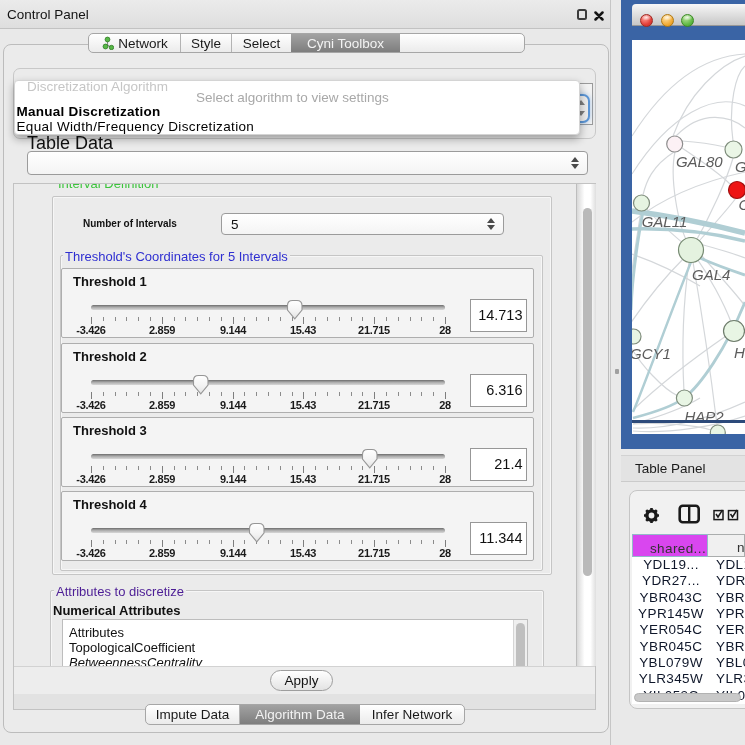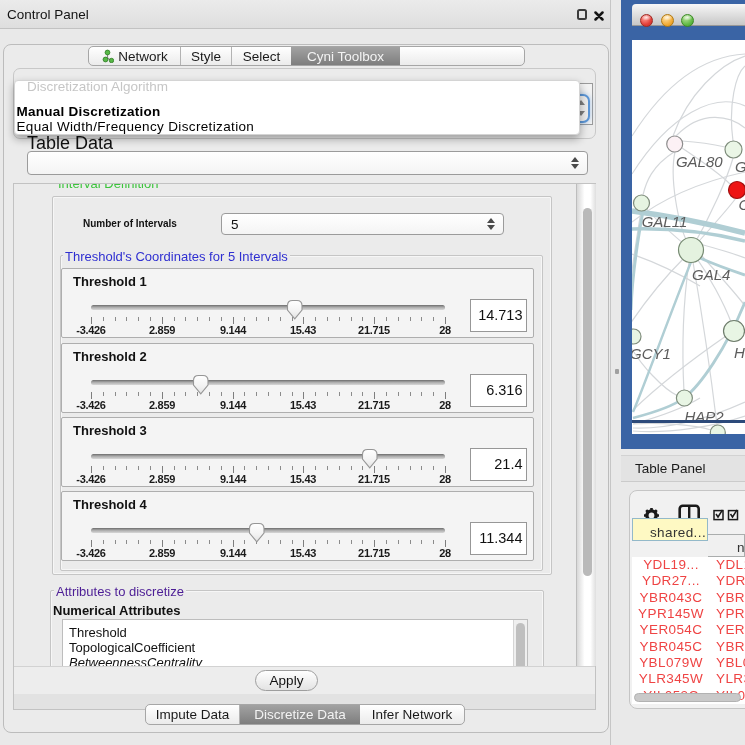--- a/index.html
+++ b/index.html
@@ -9,21 +9,21 @@
 
 #titlebar{left:0;top:0;width:611px;height:28px;background:linear-gradient(#ebebeb,#dedede);
   border-bottom:1px solid #c2c2c2;}
 #tctext{left:7px;top:7px;font-size:13.5px;color:#141414;}
 #btn-sq{left:577px;top:9px;width:10px;height:11px;border:2px solid #3c3c3c;border-radius:2.5px;box-sizing:border-box;}
 #lwin-edge{left:610px;top:0;width:1px;height:745px;background:#c6c6c6;}
 
 #outerpanel{left:3px;top:44px;width:604px;height:687px;background:#ebebeb;
   border:1px solid #bcbcbc;border-radius:8px;}
 
-#tabbar{left:88px;top:46px;width:437px;height:20px;border:1px solid #a6a6a6;border-radius:5px;
+#tabbar{left:88px;top:33px;width:437px;height:20px;border:1px solid #a6a6a6;border-radius:5px;
   background:linear-gradient(#ffffff,#ebebeb);display:flex;overflow:hidden;box-sizing:border-box;}
 #tabbar .seg{height:100%;display:flex;align-items:center;justify-content:center;
   font-size:13.5px;color:#1a1a1a;box-sizing:border-box;}
 #tabbar .sep{border-right:1px solid #b3b3b3;}
 #tabbar .dark{background:linear-gradient(#a2a2a2,#7e7e7e);color:#f3f3f3;}
 
 #btabs{left:145px;top:704px;width:320px;height:21px;border:1px solid #a6a6a6;border-radius:5px;
   background:linear-gradient(#ffffff,#ebebeb);display:flex;overflow:hidden;box-sizing:border-box;}
 #btabs .seg{height:100%;display:flex;align-items:center;justify-content:center;
   font-size:13.5px;color:#1a1a1a;box-sizing:border-box;}
@@ -43,21 +43,21 @@
   background:#ebebeb;box-sizing:border-box;}
 #viewport{left:14px;top:184px;width:562px;height:482px;overflow:hidden;}
 #vpin{position:absolute;left:-14px;top:-184px;width:745px;height:745px;}
 #vsb-track{left:576px;top:184px;width:20px;height:482px;
   background:linear-gradient(to right,#d8d8d8,#ffffff 40%,#ffffff 70%,#dedede);
   border-left:1px solid #bdbdbd;box-sizing:border-box;}
 #vsb-thumb{left:583px;top:208px;width:9px;height:368px;background:#b9b9b9;
   border-radius:4.5px;box-sizing:border-box;}
 #applystrip{left:14px;top:666px;width:581px;height:28px;background:#ededed;border-top:1px solid #d2d2d2;}
 #bstrip{left:14px;top:694px;width:581px;height:15px;background:#e2e2e2;}
-#applybtn{left:255px;top:670px;width:63px;height:21px;border:1px solid #9e9e9e;border-radius:10.5px;
+#applybtn{left:270px;top:670px;width:63px;height:21px;border:1px solid #9e9e9e;border-radius:10.5px;
   background:linear-gradient(#ffffff,#e3e3e3);font-size:13.5px;text-align:center;line-height:19px;
   box-sizing:border-box;color:#111;}
 
 .group{border:1px solid #c5c5c5;border-radius:2px;box-shadow:inset 0 0 0 1px rgba(255,255,255,.55);}
 .gtitle{position:absolute;background:#ebebeb;padding:0 2px;font-size:13px;white-space:nowrap;}
 
 .tbox{left:61px;width:473px;height:70px;background:#f4f4f4;border:1px solid #aeaeae;border-radius:2px;box-sizing:border-box;}
 .tbox .ttl{position:absolute;left:11px;top:5px;font-weight:bold;font-size:13px;color:#111;}
 .tbox .groove{position:absolute;left:29px;top:36px;width:354px;height:5px;border-radius:2.5px;
   background:linear-gradient(#6c6c6c,#ababab 45%,#d8d8d8);}
@@ -83,26 +83,26 @@
 #blueframe{left:621px;top:0;width:124px;height:449px;background:#3a64a5;}
 #mactb{left:632px;top:4px;width:113px;height:22px;border-radius:4px 0 0 0;
   background:linear-gradient(#f7f7f7,#c7c7c7);border-bottom:1px solid #979797;box-sizing:border-box;}
 .tl{position:absolute;top:10px;width:13px;height:13px;border-radius:50%;box-sizing:border-box;}
 #canvas{left:632px;top:40px;width:113px;height:394px;background:#fff;overflow:hidden;font-style:italic;}
 #tpbar{left:621px;top:455px;width:124px;height:27px;background:#e3e3e3;
   border-top:1px solid #d2d2d2;border-bottom:1px solid #cbcbcb;box-sizing:border-box;}
 #tptext{left:635px;top:461px;font-size:13.5px;color:#1a1a1a;}
 #tcontainer{left:629px;top:490px;width:130px;height:219px;background:#f1f1f1;
   border:1px solid #c5c5c5;border-radius:8px;box-sizing:border-box;}
-#thead1{left:632px;top:518px;width:76px;height:23px;background:#fef9c3;border:1px solid #93b9c9;
+#thead1{left:632px;top:534px;width:76px;height:23px;background:#d946ef;border:1px solid #93b9c9;
   box-sizing:border-box;font-size:13.5px;letter-spacing:0.4px;color:#333;text-align:center;line-height:27px;}
 #thead2{left:708px;top:534px;width:37px;height:23px;background:#f0f0f0;border:1px solid #aaadad;
   border-left:none;box-sizing:border-box;font-size:13.5px;color:#333;}
 #tbody{left:632px;top:557px;width:113px;height:147px;background:#fff;overflow:hidden;}
-.trow{position:absolute;left:0;width:113px;height:16.35px;line-height:16.35px;font-size:13.5px;letter-spacing:0.4px;color:#ef4444;}
+.trow{position:absolute;left:0;width:113px;height:16.35px;line-height:16.35px;font-size:13.5px;letter-spacing:0.4px;color:#0f172a;}
 .c1{position:absolute;left:2px;width:74px;text-align:center;}
 .c2{position:absolute;left:84px;width:60px;white-space:nowrap;overflow:hidden;}
 #hsb{left:634px;top:693px;width:107px;height:9px;background:#c9c9c9;border:1px solid #b2b2b2;
   border-radius:4.5px;box-sizing:border-box;}
 </style>
 </head>
 <body>
 <div id="stage">
 
   <div class="abs" id="titlebar"></div>
@@ -268,43 +268,44 @@
             </defs>
       <path d="M1.5,6.5 Q1.5,1.5 6.5,1.5 L11,1.5 Q16,1.5 16,6.5 L16,11 L8.75,19.8 L1.5,11 Z" fill="url(#tg3)" stroke="#969696" stroke-width="1.1"></path>
     </svg>
       <div class="val">11.344</div>
     </div>
 
     <div class="abs group" style="left:50px;top:590px;width:492px;height:95px;"></div>
     <div class="gtitle" style="left:54px;top:583.5px;color:#4c1d95;">Attributes to discretize</div>
     <div class="abs" style="left:53px;top:602.5px;font-size:13px;font-weight:bold;">Numerical Attributes</div>
     <div class="abs" id="numlist">
-      <div class="it" style="top:5px;">Threshold</div>
+      <div class="it" style="top:5px;">Attributes</div>
       <div class="it" style="top:20px;">TopologicalCoefficient</div>
       <div class="it" style="top:35px;font-style:italic;">BetweennessCentrality</div>
 
       <div id="lsb">
             <div class="th"></div>
           </div>
     </div>
   </div>
     </div>
   <div class="abs" id="vsb-track"></div>
   <div class="abs" id="vsb-thumb"></div>
   <div class="abs" id="applystrip"></div>
   <div class="abs" id="bstrip"></div>
   <div class="abs" id="applybtn">Apply</div>
   <div class="abs" id="btabs">
     <div class="seg sep" style="width:94px">Impute Data</div>
-    <div class="seg dark" style="width:120px">Discretize Data</div>
+    <div class="seg dark" style="width:120px">Algorithm Data</div>
     <div class="seg" style="width:104px">Infer Network</div>
   </div>
 
   <div class="abs" id="popup">
     <div class="abs" style="left:12px;top:-2px;font-size:13.5px;color:#c6c6c6;">Discretization Algorithm</div>
+    <div class="abs" style="left:181px;top:9px;font-size:13.5px;color:#a8a8a8;">Select algorithm to view settings</div>
     <div class="abs" style="left:1.5px;top:23.5px;font-size:13.5px;font-weight:bold;letter-spacing:0.25px;color:#000;">Manual Discretization</div>
     <div class="abs" style="left:1.5px;top:38px;font-size:13.5px;letter-spacing:0.35px;color:#000;">Equal Width/Frequency Discretization</div>
   </div>
 
   <div class="abs" id="blueframe"></div>
   <div class="abs" id="mactb">
     <div class="tl" style="left:8px;background:radial-gradient(ellipse 60% 38% at 50% 22%,rgba(255,255,255,.8),rgba(255,255,255,0) 75%),radial-gradient(circle at 35% 28%,#ff9e96,#e2403a 60%,#c22b24);border:1px solid #9e2a22;"></div>
     <div class="tl" style="left:28.5px;background:radial-gradient(ellipse 60% 38% at 50% 22%,rgba(255,255,255,.8),rgba(255,255,255,0) 75%),radial-gradient(circle at 35% 28%,#ffdf9e,#f3ac38 60%,#df8f10);border:1px solid #b07a14;"></div>
     <div class="tl" style="left:49px;background:radial-gradient(ellipse 60% 38% at 50% 22%,rgba(255,255,255,.8),rgba(255,255,255,0) 75%),radial-gradient(circle at 35% 28%,#b6e39a,#64bb47 60%,#3f9c28);border:1px solid #3c8a26;"></div>
   </div>

